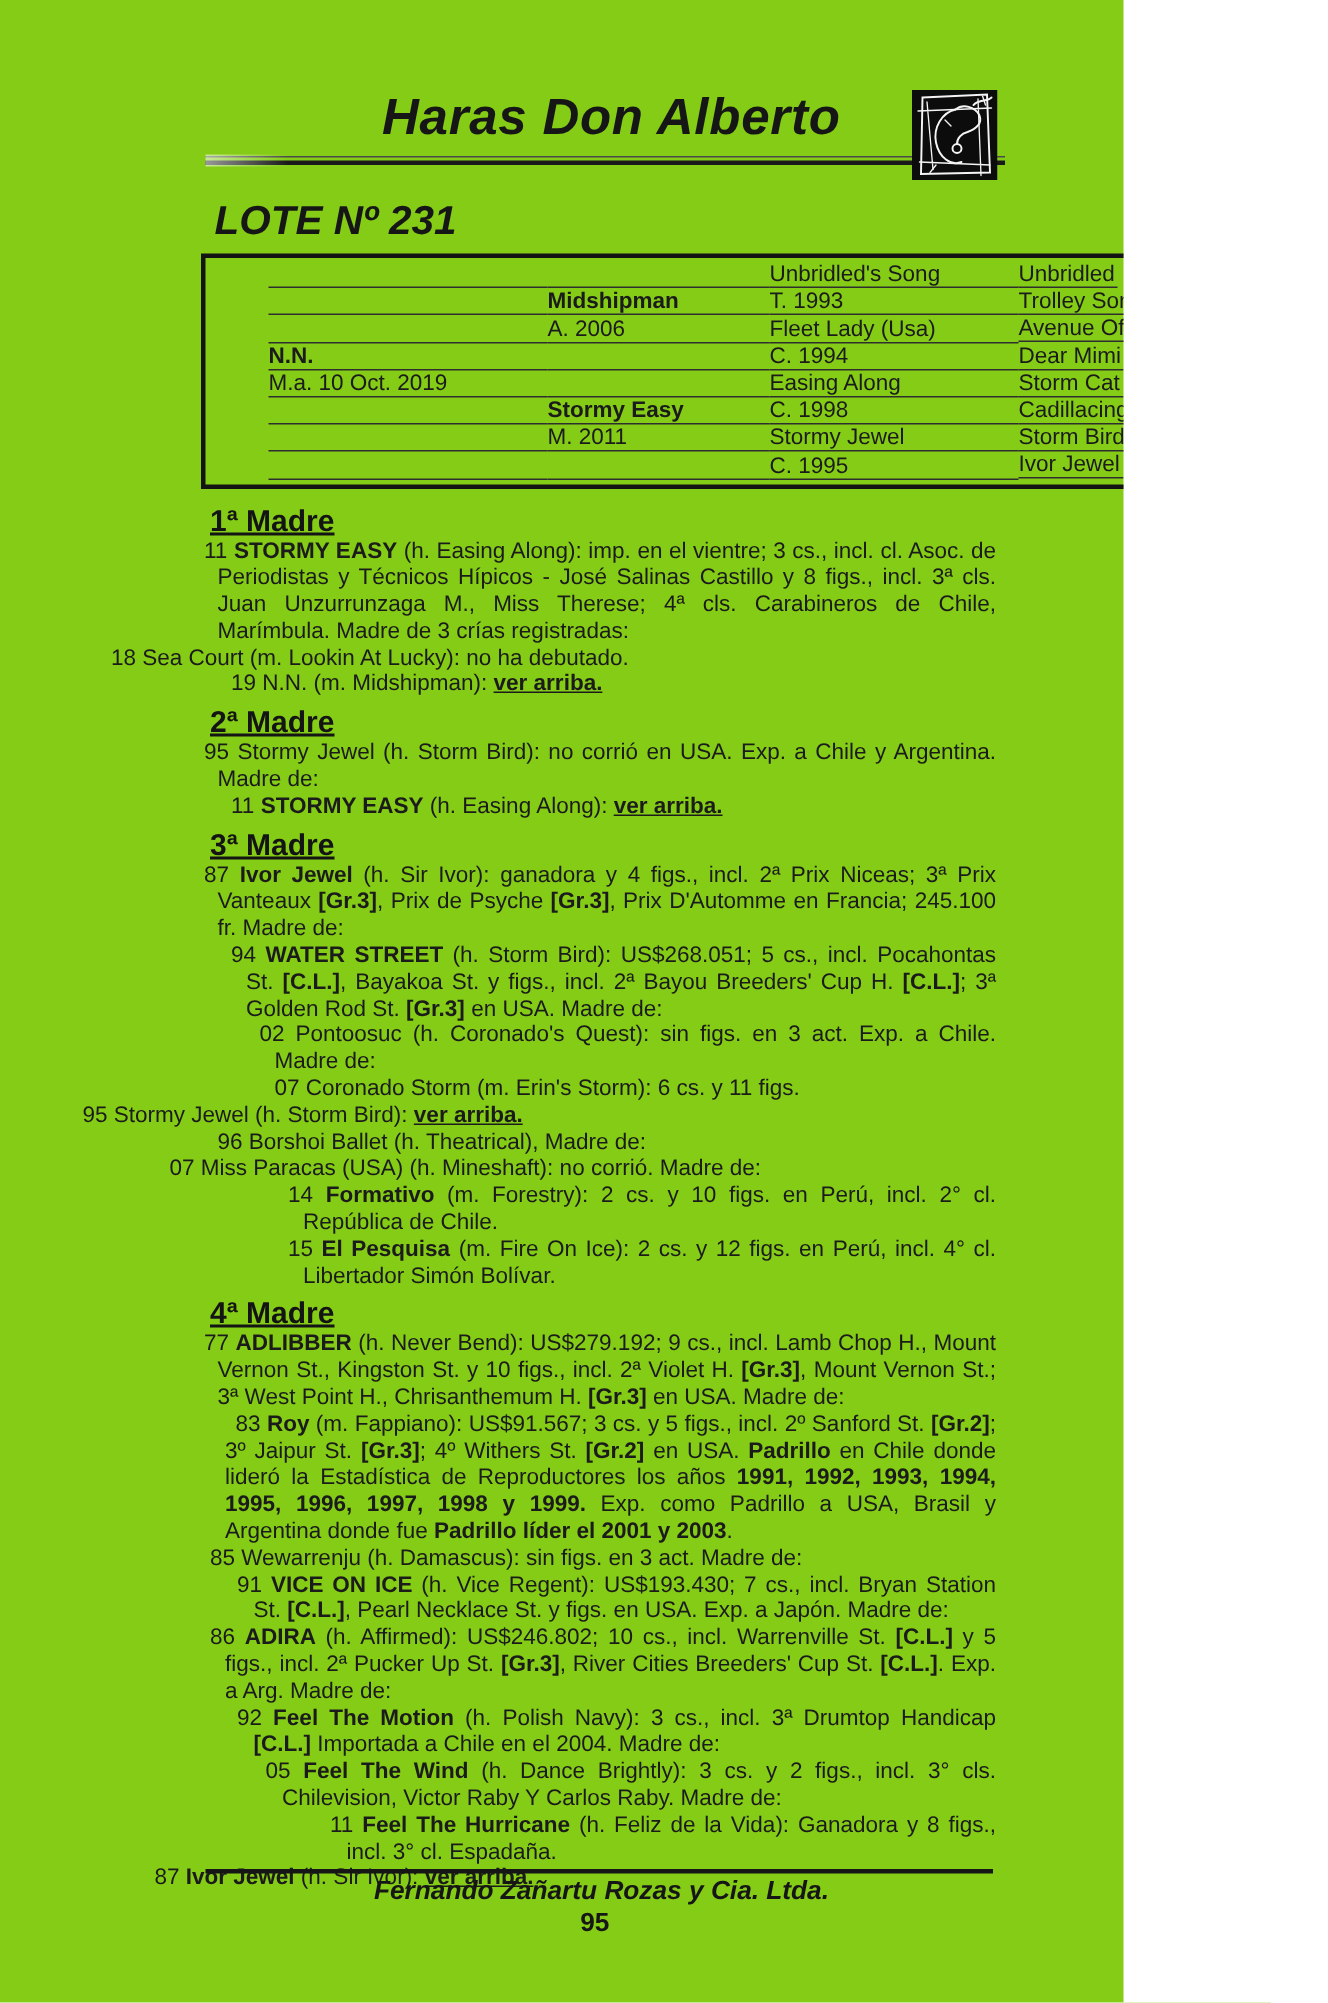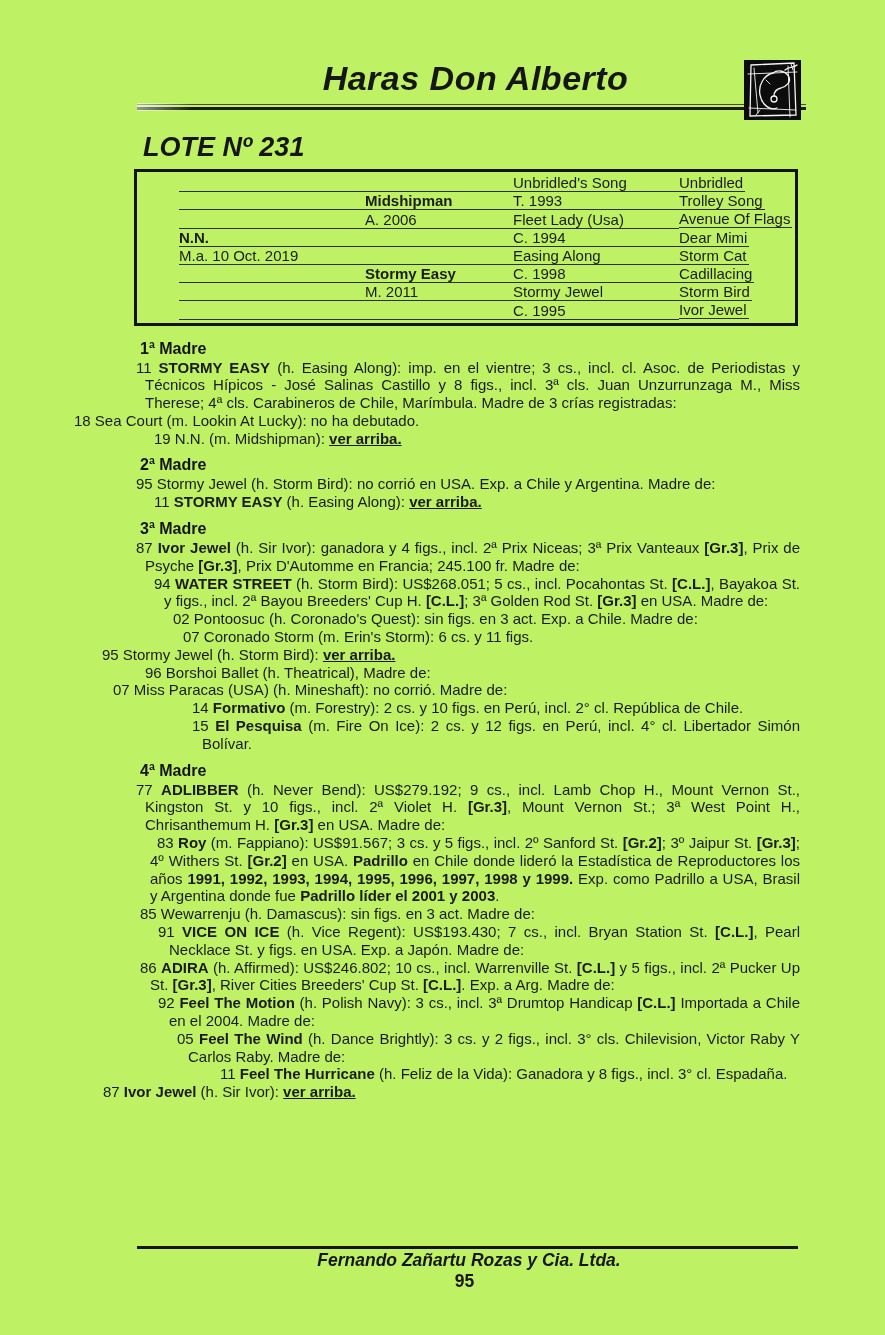--- a/index.html
+++ b/index.html
@@ -1,19 +1,19 @@
 <!DOCTYPE html>
 <html><head>
 <meta charset="utf-8">
 <style>
   html,body{margin:0;padding:0;background:#ffffff;}
   .page{
     position:relative;
-    width:885px;height:1335px;
-    background:#bef264;
+    width:749px;height:1335px;
+    background:#84cc16;
     overflow:hidden;
     font-family:"Liberation Sans", sans-serif;
     color:#1b1b1b;
   }
   
   .header{position:relative;height:114px;}
   .header-title{
     position:absolute;left:0;right:0;top:58px;
     text-align:center;padding-left:66px;
     font-size:34px;line-height:40px;
@@ -52,22 +52,22 @@
     white-space:nowrap;
   }
   .ped-c.c1{width:186px;}
   .ped-c.c2{width:148px;}
   .ped-c.c3{width:166px;}
   .ped-c.c4{flex:1;border-bottom:none;display:block;line-height:18.2px;}
   .ped-u{border-bottom:1.5px solid #2e2e2e;padding-right:2px;}
   
   .sections{margin-top:13px;font-size:15px;line-height:17.8px;}
   .sec-h{
-    font-weight:bold;
-    margin:8px 0 1px 140px;font-size:16px;line-height:19px;color:#141414;
+    font-weight:bold;text-decoration:underline;
+    margin:8px 0 1px 140px;font-size:20px;line-height:19px;color:#141414;
   }
   .item{text-align:justify;padding-right:85px;}
   .b{font-weight:bold;}
   .u{text-decoration:underline;}
   
   .footer{position:absolute;left:137px;right:87px;top:1246px;}
   .footer-rule{border-top:3.5px solid #161616;}
   .footer-row{display:flex;justify-content:space-between;align-items:center;margin-top:1px;flex-direction:column;}
   .footer-company{margin-left:3px;font-size:17.5px;line-height:21px;font-weight:bold;font-style:italic;color:#161616;}
   .footer-page{font-size:17.5px;line-height:21px;font-weight:bold;padding-right:6px;color:#161616;}
@@ -155,21 +155,21 @@
       <div class="item" style="padding-left: 84px; text-indent: -10px;"><span class="">18 Sea Court (m. Lookin At Lucky): no ha debutado.</span></div>
       <div class="item" style="padding-left: 164px; text-indent: -10px;"><span class="">19 N.N. (m. Midshipman): </span><span class="b u">ver arriba.</span></div>
       <div class="sec-h">2ª Madre</div>
       <div class="item" style="padding-left: 145px; text-indent: -9px;"><span class="">95 Stormy Jewel (h. Storm Bird): no corrió en USA. Exp. a Chile y Argentina. Madre de:</span></div>
       <div class="item" style="padding-left: 164px; text-indent: -10px;"><span class="">11 </span><span class="b ">STORMY EASY</span><span class=""> (h. Easing Along): </span><span class="b u">ver arriba.</span></div>
       <div class="sec-h">3ª Madre</div>
       <div class="item" style="padding-left: 145px; text-indent: -9px;"><span class="">87 </span><span class="b ">Ivor Jewel</span><span class=""> (h. Sir Ivor): ganadora y 4 figs., incl. 2ª Prix Niceas; 3ª Prix Vanteaux </span><span class="b ">[Gr.3]</span><span class="">, Prix de Psyche </span><span class="b ">[Gr.3]</span><span class="">, Prix D'Automme en Francia; 245.100 fr. Madre de:</span></div>
       <div class="item" style="padding-left: 164px; text-indent: -10px;"><span class="">94 </span><span class="b ">WATER STREET</span><span class=""> (h. Storm Bird): US$268.051; 5 cs., incl. Pocahontas St. </span><span class="b ">[C.L.]</span><span class="">, Bayakoa St. y figs., incl. 2ª Bayou Breeders' Cup H. </span><span class="b ">[C.L.]</span><span class="">; 3ª Golden Rod St. </span><span class="b ">[Gr.3]</span><span class=""> en USA. Madre de:</span></div>
       <div class="item" style="padding-left: 183px; text-indent: -10px;"><span class="">02 Pontoosuc (h. Coronado's Quest): sin figs. en 3 act. Exp. a Chile. Madre de:</span></div>
       <div class="item" style="padding-left: 193px; text-indent: -10px;"><span class="">07 Coronado Storm (m. Erin's Storm): 6 cs. y 11 figs.</span></div>
-      <div class="item" style="padding-left: 112px; text-indent: -10px;"><span class="">95 Stormy Jewel (h. Storm Bird): </span><span class="b u">ver arriba.</span></div>
+      <div class="item" style="padding-left: 65px; text-indent: -10px;"><span class="">95 Stormy Jewel (h. Storm Bird): </span><span class="b u">ver arriba.</span></div>
       <div class="item" style="padding-left: 155px; text-indent: -10px;"><span class="">96 Borshoi Ballet (h. Theatrical), Madre de:</span></div>
       <div class="item" style="padding-left: 103px; text-indent: -10px; margin-left: 20px;"><span class="">07 Miss Paracas (USA) (h. Mineshaft): no corrió. Madre de:</span></div>
       <div class="item" style="padding-left: 202px; text-indent: -10px;"><span class="">14 </span><span class="b ">Formativo</span><span class=""> (m. Forestry): 2 cs. y 10 figs. en Perú, incl. 2° cl. República de Chile.</span></div>
       <div class="item" style="padding-left: 202px; text-indent: -10px;"><span class="">15 </span><span class="b ">El Pesquisa</span><span class=""> (m. Fire On Ice): 2 cs. y 12 figs. en Perú, incl. 4° cl. Libertador Simón Bolívar.</span></div>
       <div class="sec-h">4ª Madre</div>
       <div class="item" style="padding-left: 145px; text-indent: -9px;"><span class="">77 </span><span class="b ">ADLIBBER</span><span class=""> (h. Never Bend): US$279.192; 9 cs., incl. Lamb Chop H., Mount Vernon St., Kingston St. y 10 figs., incl. 2ª Violet H. </span><span class="b ">[Gr.3]</span><span class="">, Mount Vernon St.; 3ª West Point H., Chrisanthemum H. </span><span class="b ">[Gr.3]</span><span class=""> en USA. Madre de:</span></div>
       <div class="item" style="padding-left: 150px; text-indent: 7px;"><span class="">83 </span><span class="b ">Roy</span><span class=""> (m. Fappiano): US$91.567; 3 cs. y 5 figs., incl. 2º Sanford St. </span><span class="b ">[Gr.2]</span><span class="">; 3º Jaipur St. </span><span class="b ">[Gr.3]</span><span class="">; 4º Withers St. </span><span class="b ">[Gr.2]</span><span class=""> en USA. </span><span class="b ">Padrillo</span><span class=""> en Chile donde lideró la Estadística de Reproductores los años </span><span class="b ">1991, 1992, 1993, 1994, 1995, 1996, 1997, 1998 y 1999.</span><span class=""> Exp. como Padrillo a USA, Brasil y Argentina donde fue </span><span class="b ">Padrillo líder el 2001 y 2003</span><span class="">.</span></div>
       <div class="item" style="padding-left: 150px; text-indent: -10px;"><span class="">85 Wewarrenju (h. Damascus): sin figs. en 3 act. Madre de:</span></div>
       <div class="item" style="padding-left: 169px; text-indent: -11px;"><span class="">91 </span><span class="b ">VICE ON ICE</span><span class=""> (h. Vice Regent): US$193.430; 7 cs., incl. Bryan Station St. </span><span class="b ">[C.L.]</span><span class="">, Pearl Necklace St. y figs. en USA. Exp. a Japón. Madre de:</span></div>
       <div class="item" style="padding-left: 150px; text-indent: -10px;"><span class="">86 </span><span class="b ">ADIRA</span><span class=""> (h. Affirmed): US$246.802; 10 cs., incl. Warrenville St. </span><span class="b ">[C.L.]</span><span class=""> y 5 figs., incl. 2ª Pucker Up St. </span><span class="b ">[Gr.3]</span><span class="">, River Cities Breeders' Cup St. </span><span class="b ">[C.L.]</span><span class="">. Exp. a Arg. Madre de:</span></div>

